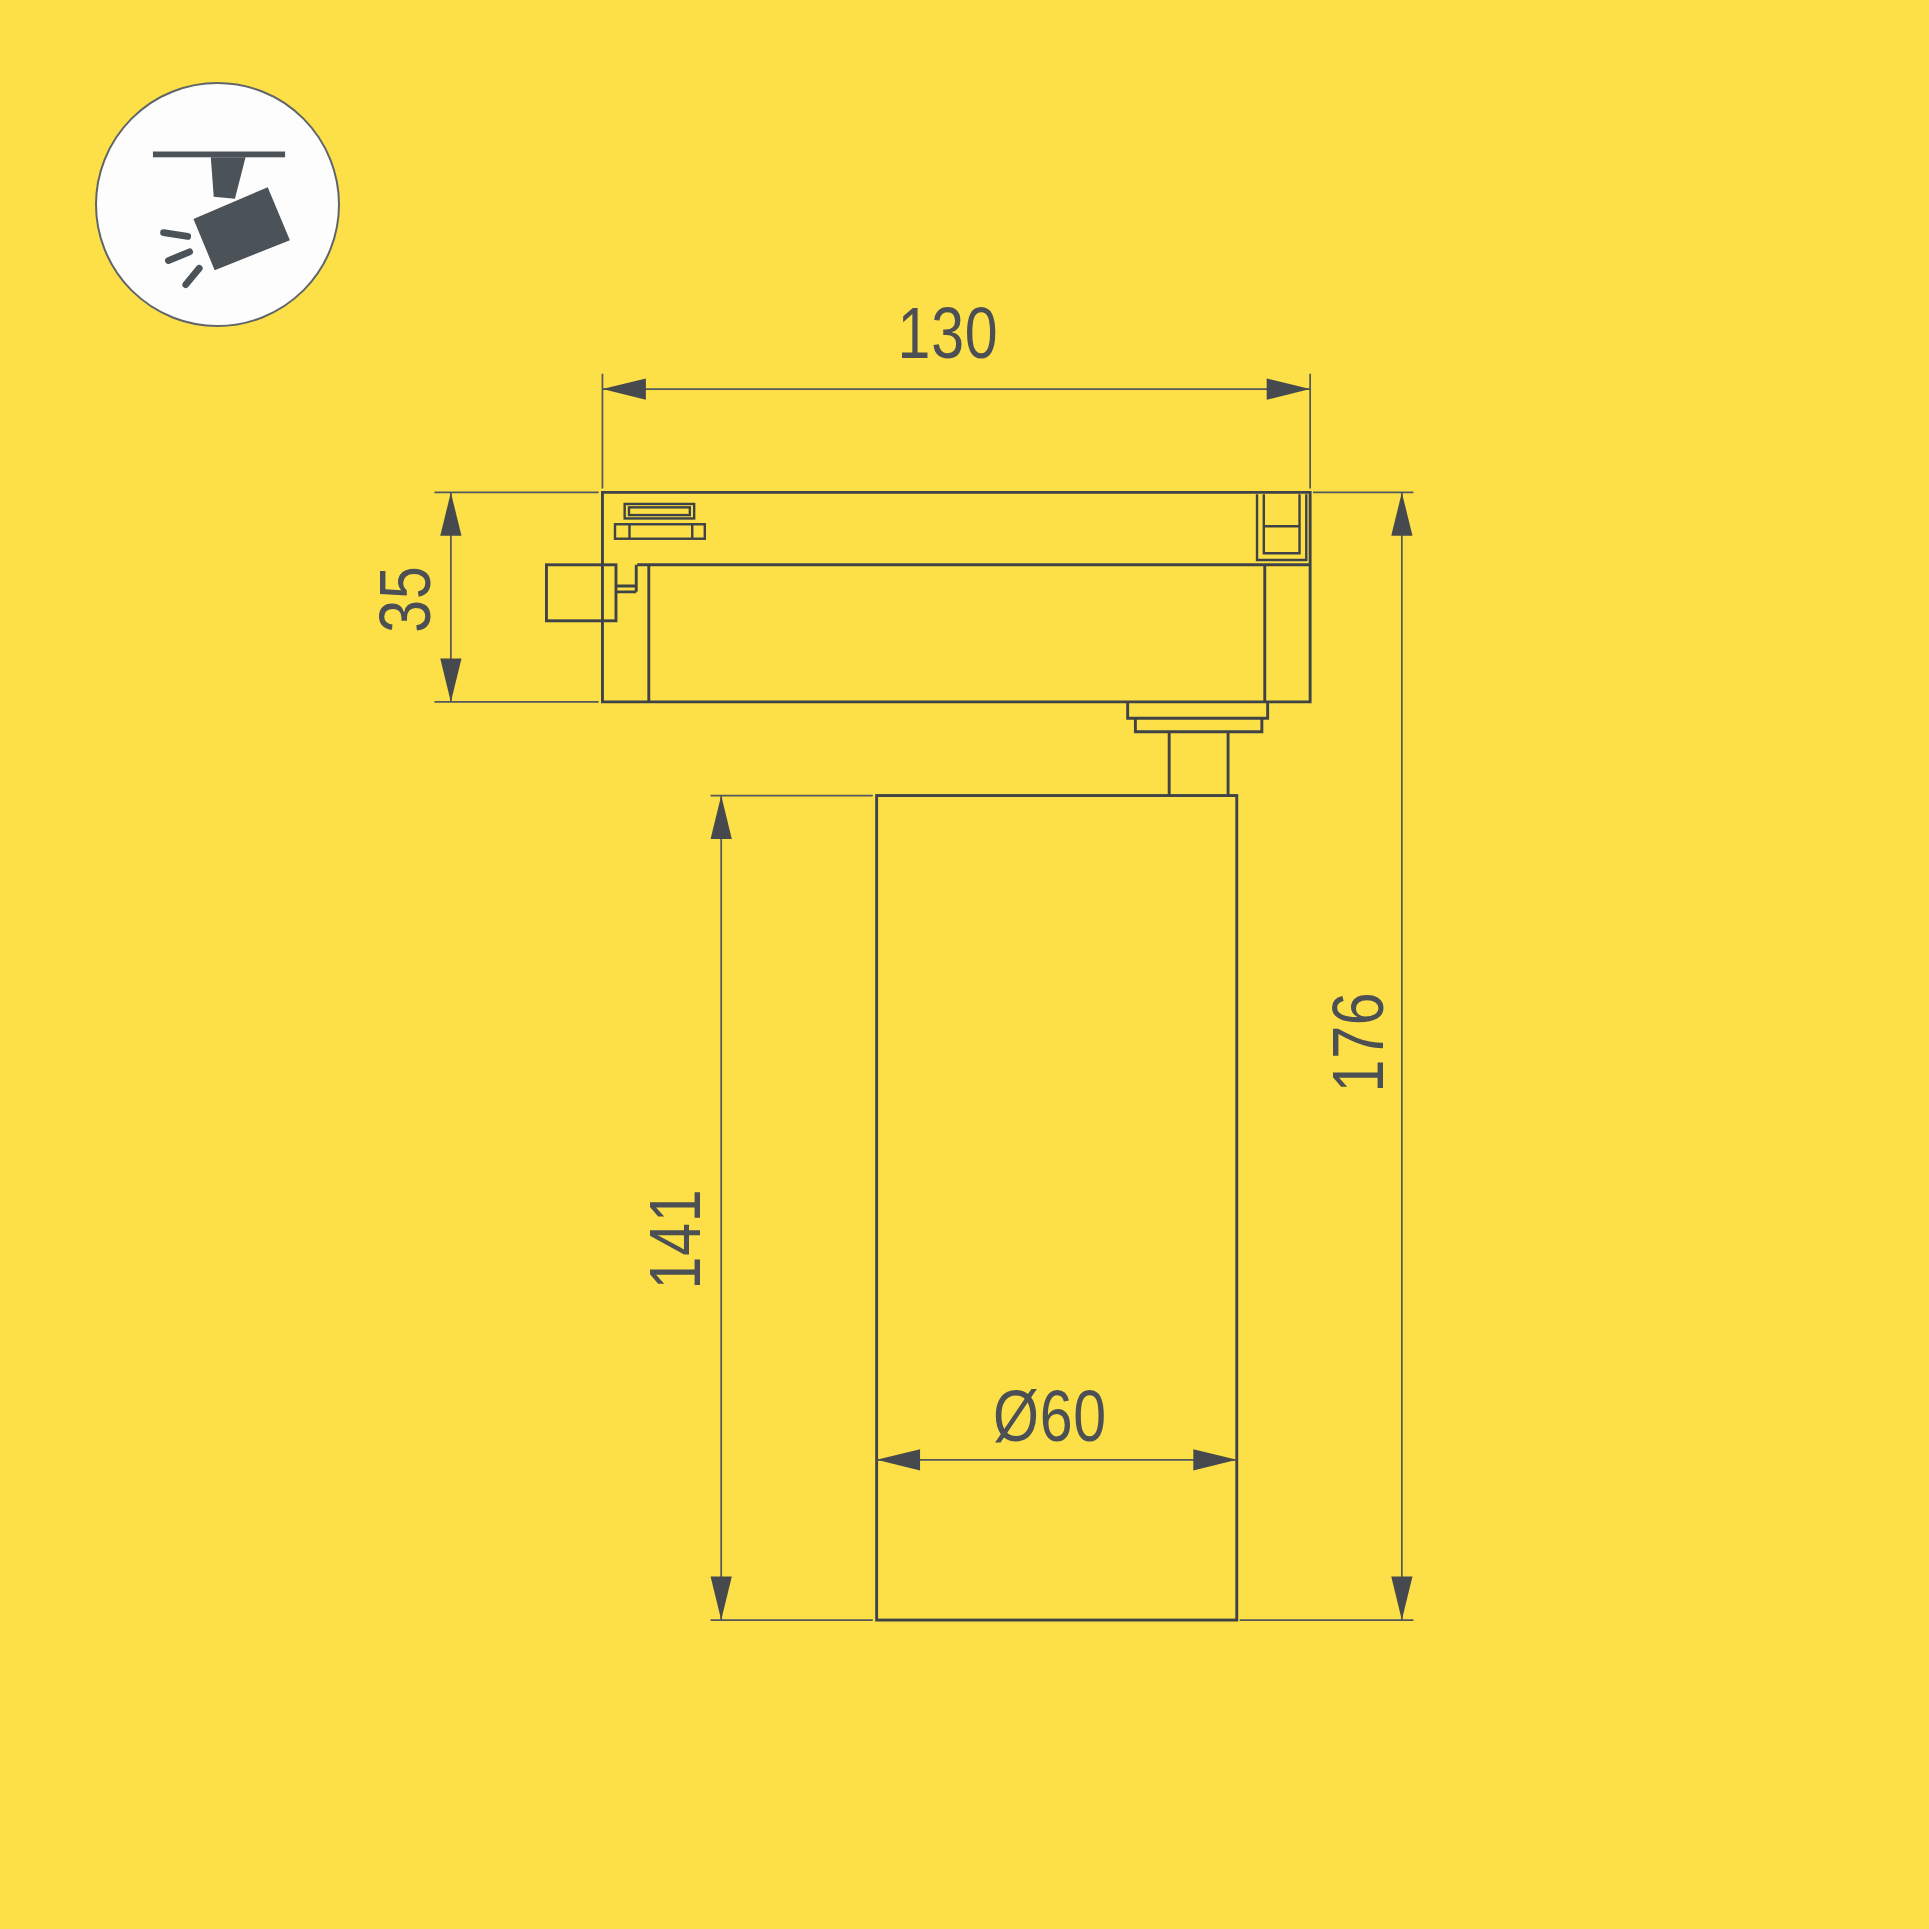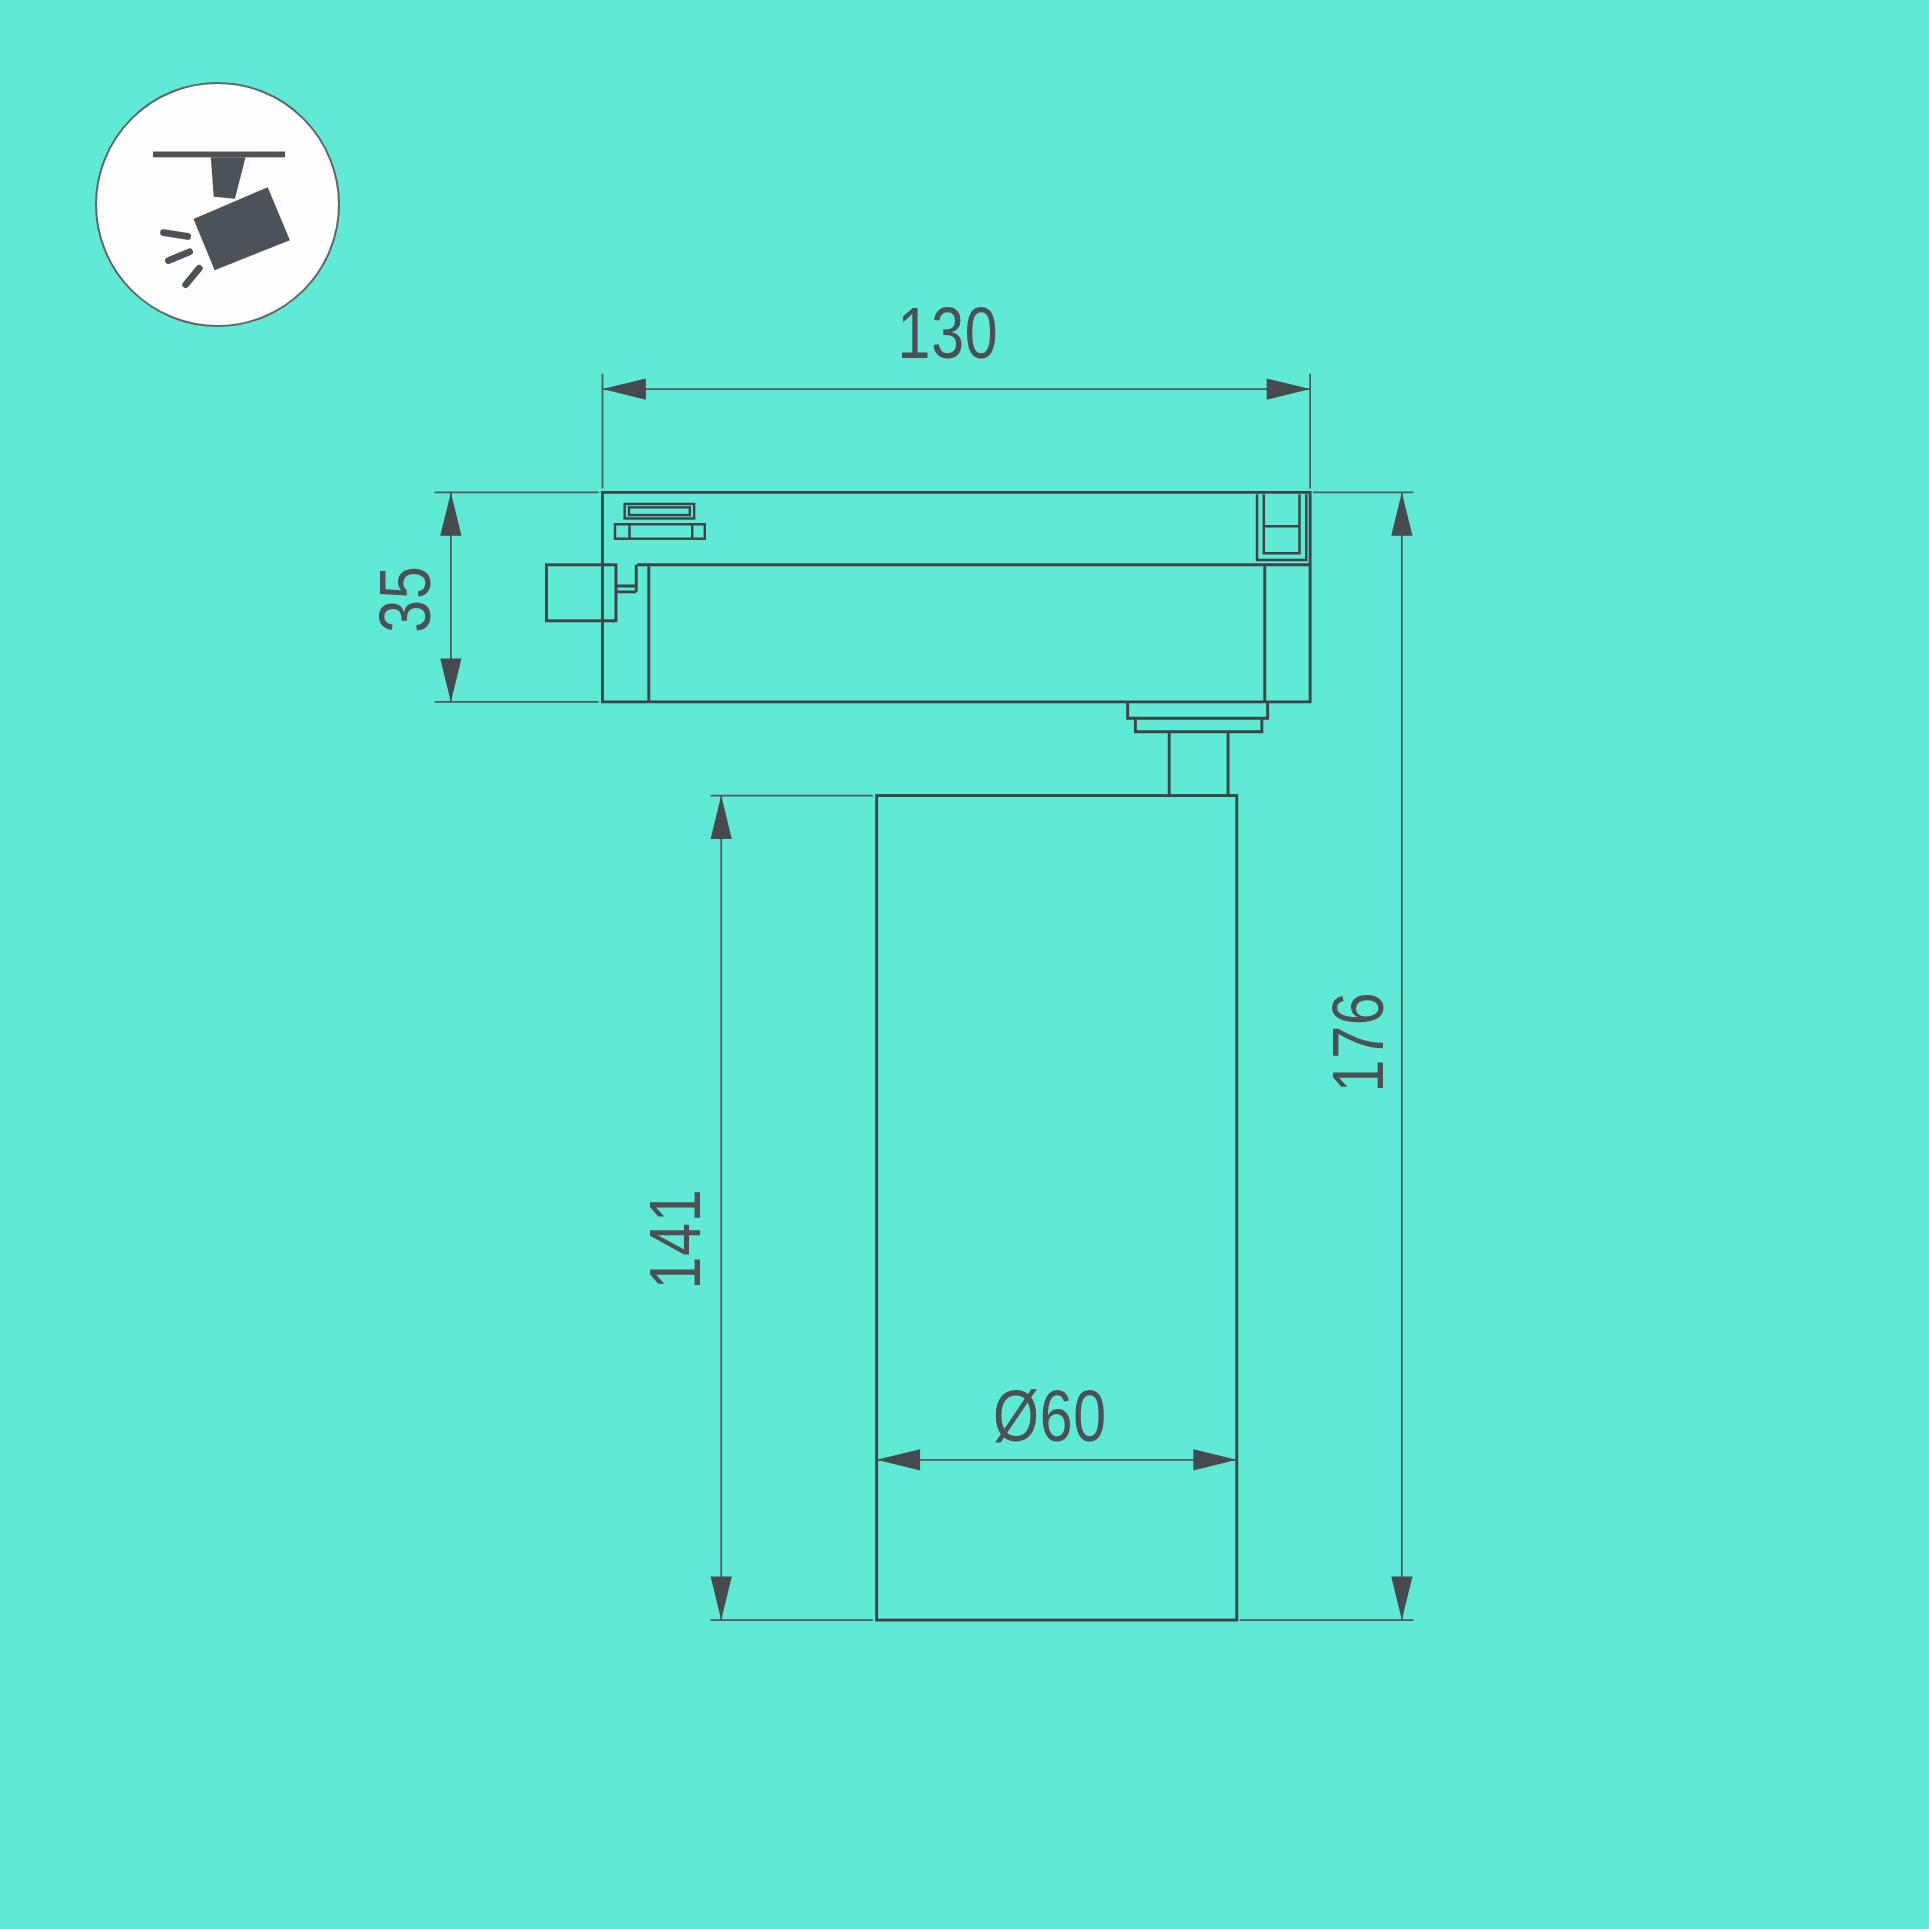--- a/index.html
+++ b/index.html
@@ -5,21 +5,21 @@
   html, body { margin: 0; padding: 0; }
   body {
     width: 1929px; height: 1929px;
     background: #fdfdfd;
     font-family: "Liberation Sans", sans-serif;
     overflow: hidden;
   }
   .canvas {
     position: relative;
     width: 1929px; height: 1929px;
-    background: #5eead4;
+    background: #fde047;
   }
   .drawing-svg {
     position: absolute;
     left: 0; top: 0;
   }
   .edge   { stroke: #3f4347; stroke-width: 3;   fill: none; }
   .detail { stroke: #3f4347; stroke-width: 2.5; fill: none; }
   .dim    { stroke: #54585b; stroke-width: 1.8; fill: none; }
   .arrow  { fill: #46494d; stroke: none; }
   .dim-label {

